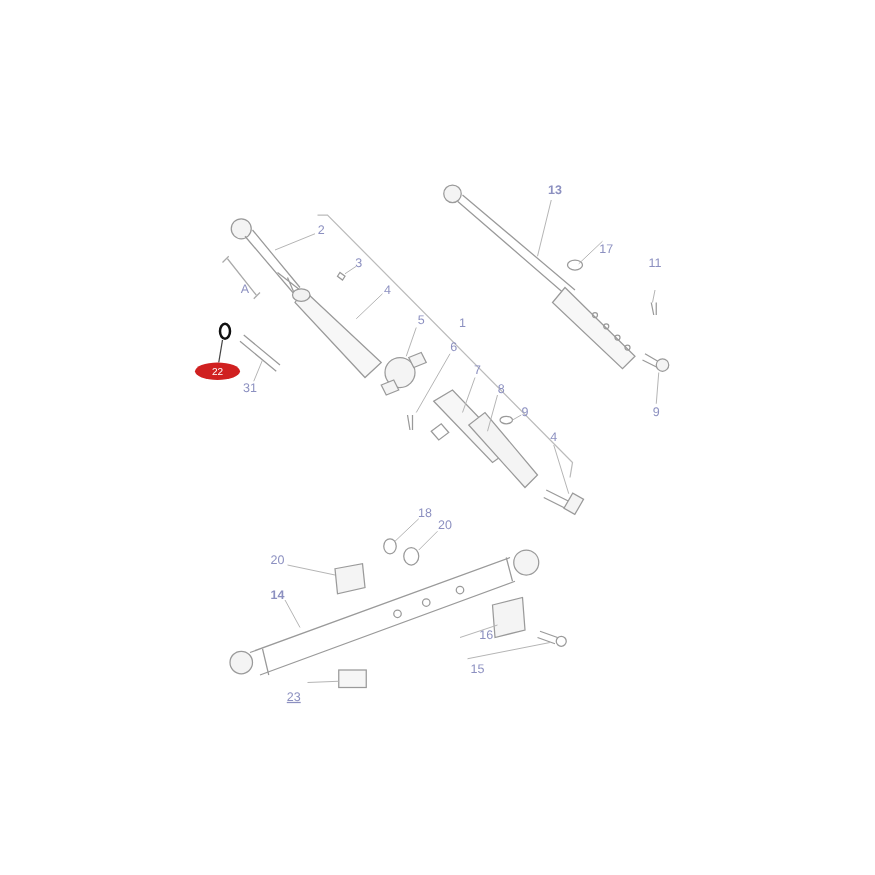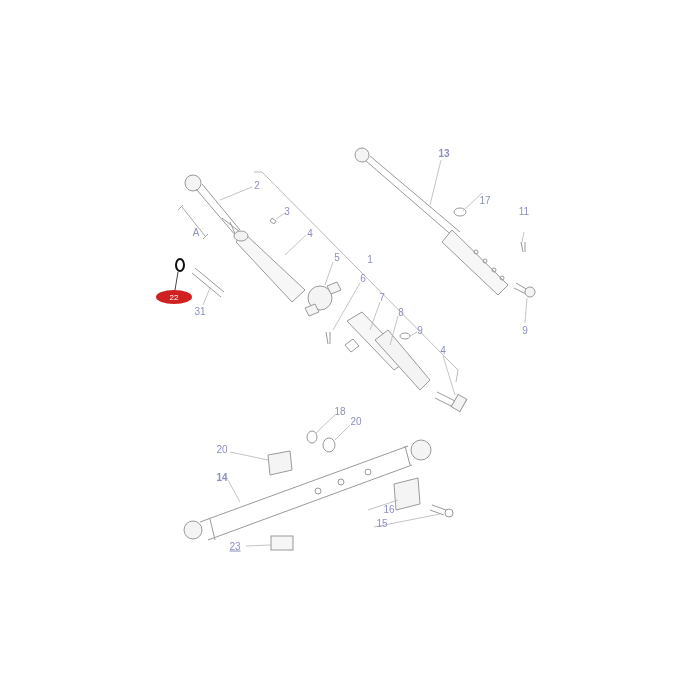--- a/index.html
+++ b/index.html
@@ -94,21 +94,21 @@
 <span class="lbl" style="left:337px;top:257px;">5</span>
 <span class="lbl" style="left:363px;top:278px;">6</span>
 <span class="lbl" style="left:382px;top:297px;">7</span>
 <span class="lbl" style="left:401px;top:312px;">8</span>
 <span class="lbl" style="left:420px;top:330px;">9</span>
 <span class="lbl" style="left:443px;top:350px;">4</span>
 <span class="lbl" style="left:524px;top:211px;">11</span>
 <span class="lbl" style="left:525px;top:330px;">9</span>
 <span class="lbl" style="left:444px;top:153px;font-weight:bold;">13</span>
 <span class="lbl" style="left:222px;top:477px;font-weight:bold;">14</span>
-<span class="lbl" style="left:382px;top:523px;">15</span>
+<span class="lbl" style="left:382px;top:536px;">15</span>
 <span class="lbl" style="left:361px;top:509px;margin-left:28px;">16</span>
 <span class="lbl" style="left:485px;top:200px;">17</span>
 <span class="lbl" style="left:356px;top:421px;">20</span>
 <span class="lbl" style="left:340px;top:411px;">18</span>
 <span class="lbl" style="left:222px;top:449px;">20</span>
 <span class="lbl" style="left:200px;top:311px;">31</span>
 <span class="badge" style="left:174px;top:297px;">22</span>
-<span class="lbl" style="left:235px;top:546px;text-decoration:underline;">23</span>
+<span class="lbl" style="left:235px;top:558px;text-decoration:underline;">23</span>
 
 </body></html>

